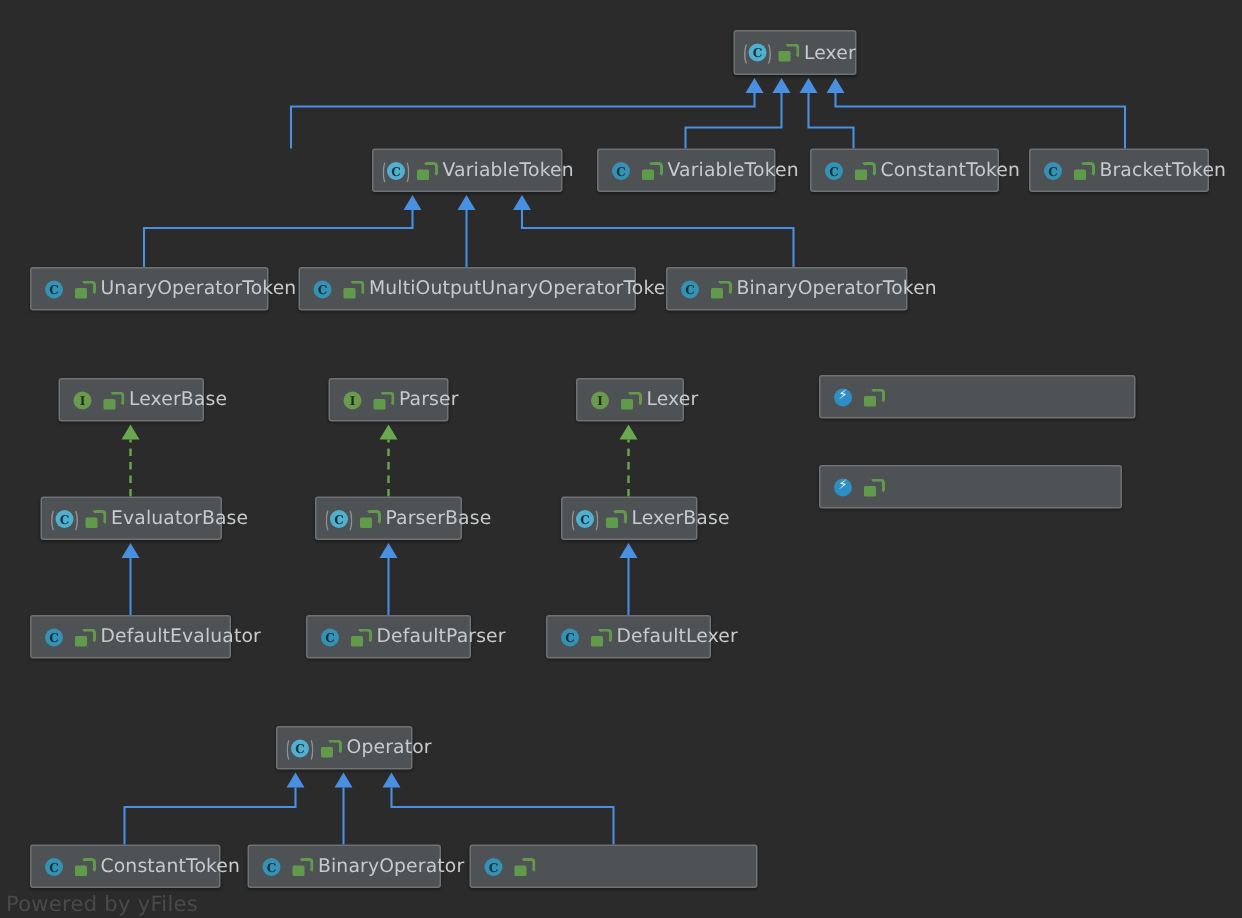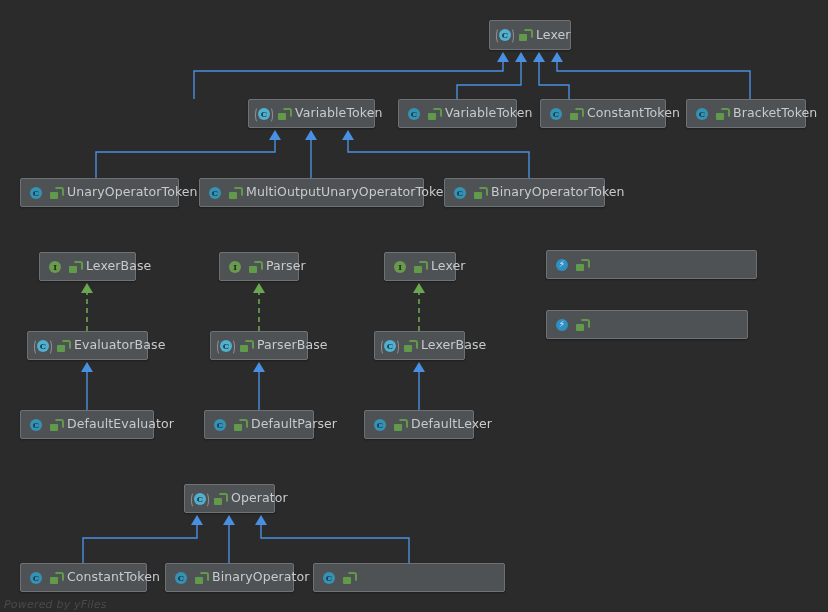--- a/index.html
+++ b/index.html
@@ -100,24 +100,23 @@
     border: 2px solid #629a4b;
     border-bottom-color: transparent;
     border-left-color: transparent;
     border-radius: 3px;
   }
   .watermark {
     position: absolute;
     left: 4px;
     bottom: 1px;
     color: #4a4a4a;
-    font-size: 11px;
+    font-size: 14px;
     letter-spacing: .2px;
     user-select: none;
-    font-style: italic;
   }
 </style>
 </head>
 <body>
 
 <div id="canvas">
 
   <svg id="edges" xmlns="http://www.w3.org/2000/svg" viewBox="0 0 828 612">
       <g>
         <polyline points="194,99 194,71 503,71 503,62" fill="none" stroke="#4a90e2" stroke-width="1.4"></polyline>

